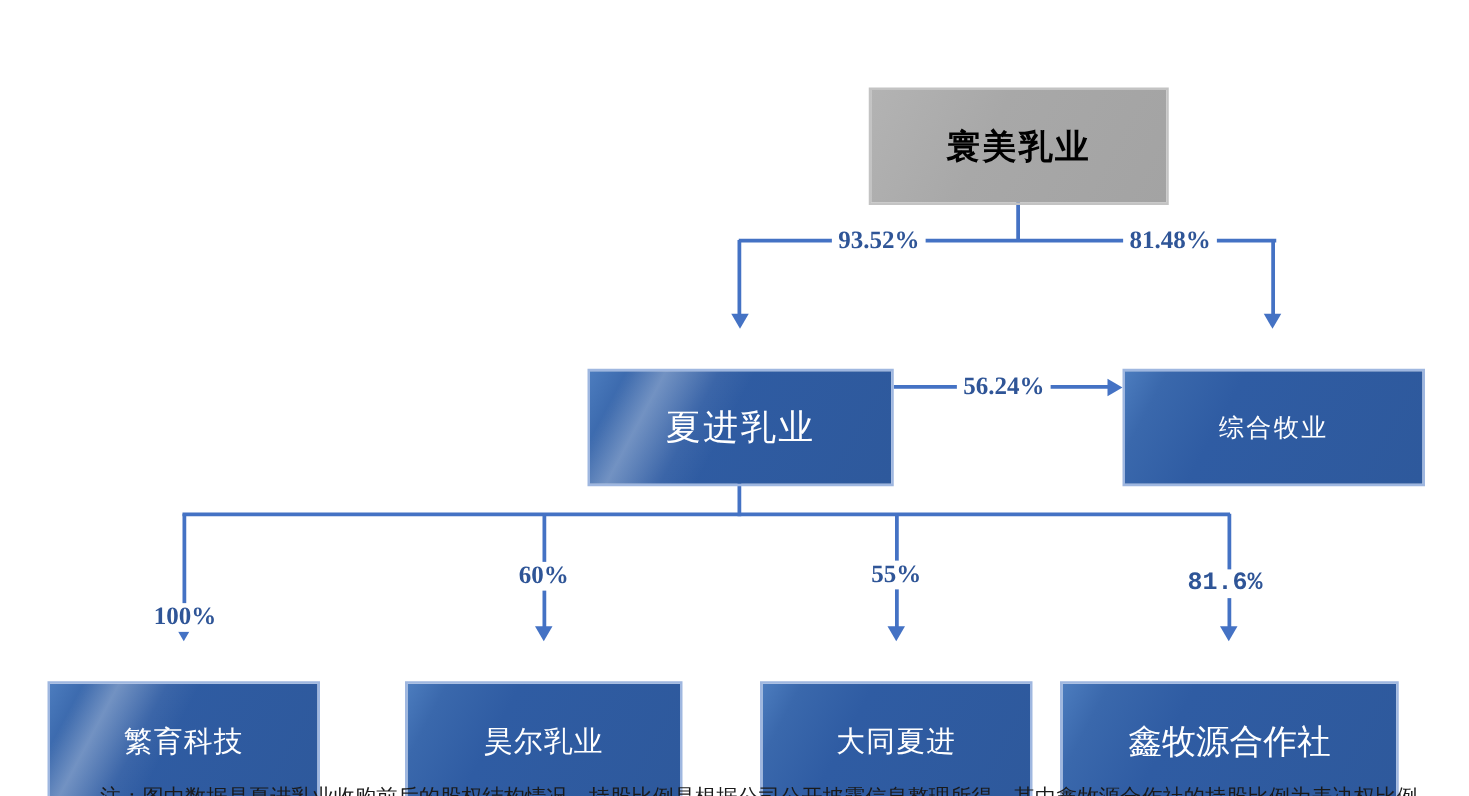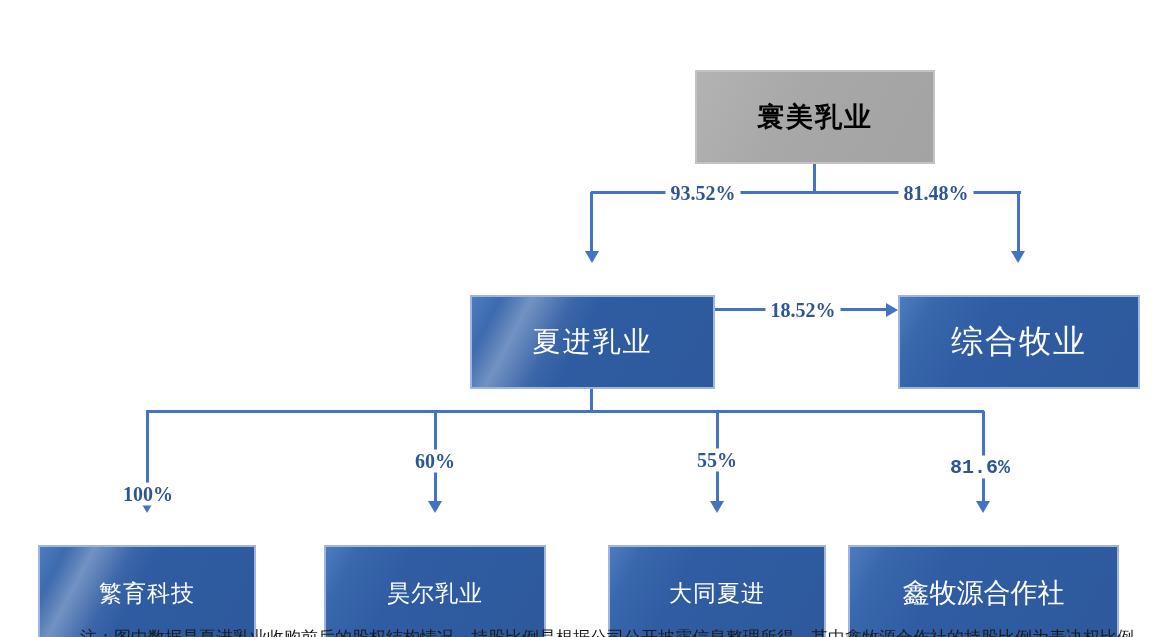--- a/index.html
+++ b/index.html
@@ -38,21 +38,21 @@
   .sheen::after {
     content: "";
     position: absolute;
     inset: 0;
     pointer-events: none;
     background: linear-gradient(118deg, rgba(255,255,255,0) 10%, rgba(255,255,255,0.30) 21%, rgba(255,255,255,0.06) 36%, rgba(255,255,255,0) 46%);
   }
 
   #box-parent   { left: 695px; top: 38px;  width: 240px; height: 94px; font-size: 27px; letter-spacing: 2px; }
   #box-midleft  { left: 470px; top: 263px; width: 245px; height: 94px; font-size: 28px; letter-spacing: 2px; }
-  #box-midright { left: 898px; top: 263px; width: 242px; height: 94px; font-size: 32px; letter-spacing: 2px; }
+  #box-midright { left: 898px; top: 263px; width: 242px; height: 94px; font-size: 20px; letter-spacing: 2px; }
   #box-b1 { left: 38px;  top: 513px; width: 218px; height: 96px; font-size: 23px; letter-spacing: 1px; }
   #box-b2 { left: 324px; top: 513px; width: 222px; height: 96px; font-size: 23px; letter-spacing: 1px; }
   #box-b3 { left: 608px; top: 513px; width: 218px; height: 96px; font-size: 23px; letter-spacing: 1px; }
   #box-b4 { left: 848px; top: 513px; width: 271px; height: 96px; font-size: 27px; letter-spacing: 0px; }
 
   
   .hline, .vline { position: absolute; background: #4472c4; }
   .hline { height: 3px; }
   .vline { width: 3px; }
 
@@ -141,21 +141,21 @@
   <div class="arr-down" id="ar-left"></div>
   <div class="arr-down" id="ar-right"></div>
   <div class="arr-right" id="ar-cross"></div>
   <div class="arr-down" id="ar-d1"></div>
   <div class="arr-down" id="ar-d2"></div>
   <div class="arr-down" id="ar-d3"></div>
   <div class="arr-down" id="ar-d4"></div>
 
   <div class="pct" id="pct-93">93.52%</div>
   <div class="pct" id="pct-81">81.48%</div>
-  <div class="pct" id="pct-18">18.52%</div>
+  <div class="pct" id="pct-18">56.24%</div>
   <div class="pct" id="pct-b1">100%</div>
   <div class="pct" id="pct-b2">60%</div>
   <div class="pct" id="pct-b3">55%</div>
   <div class="pct" id="pct-b4">81.6%</div>
 
   <div class="box gray" id="box-parent">
     <span>寰美乳业</span>
   </div>
 
   <div class="box blue sheen" id="box-midleft">

